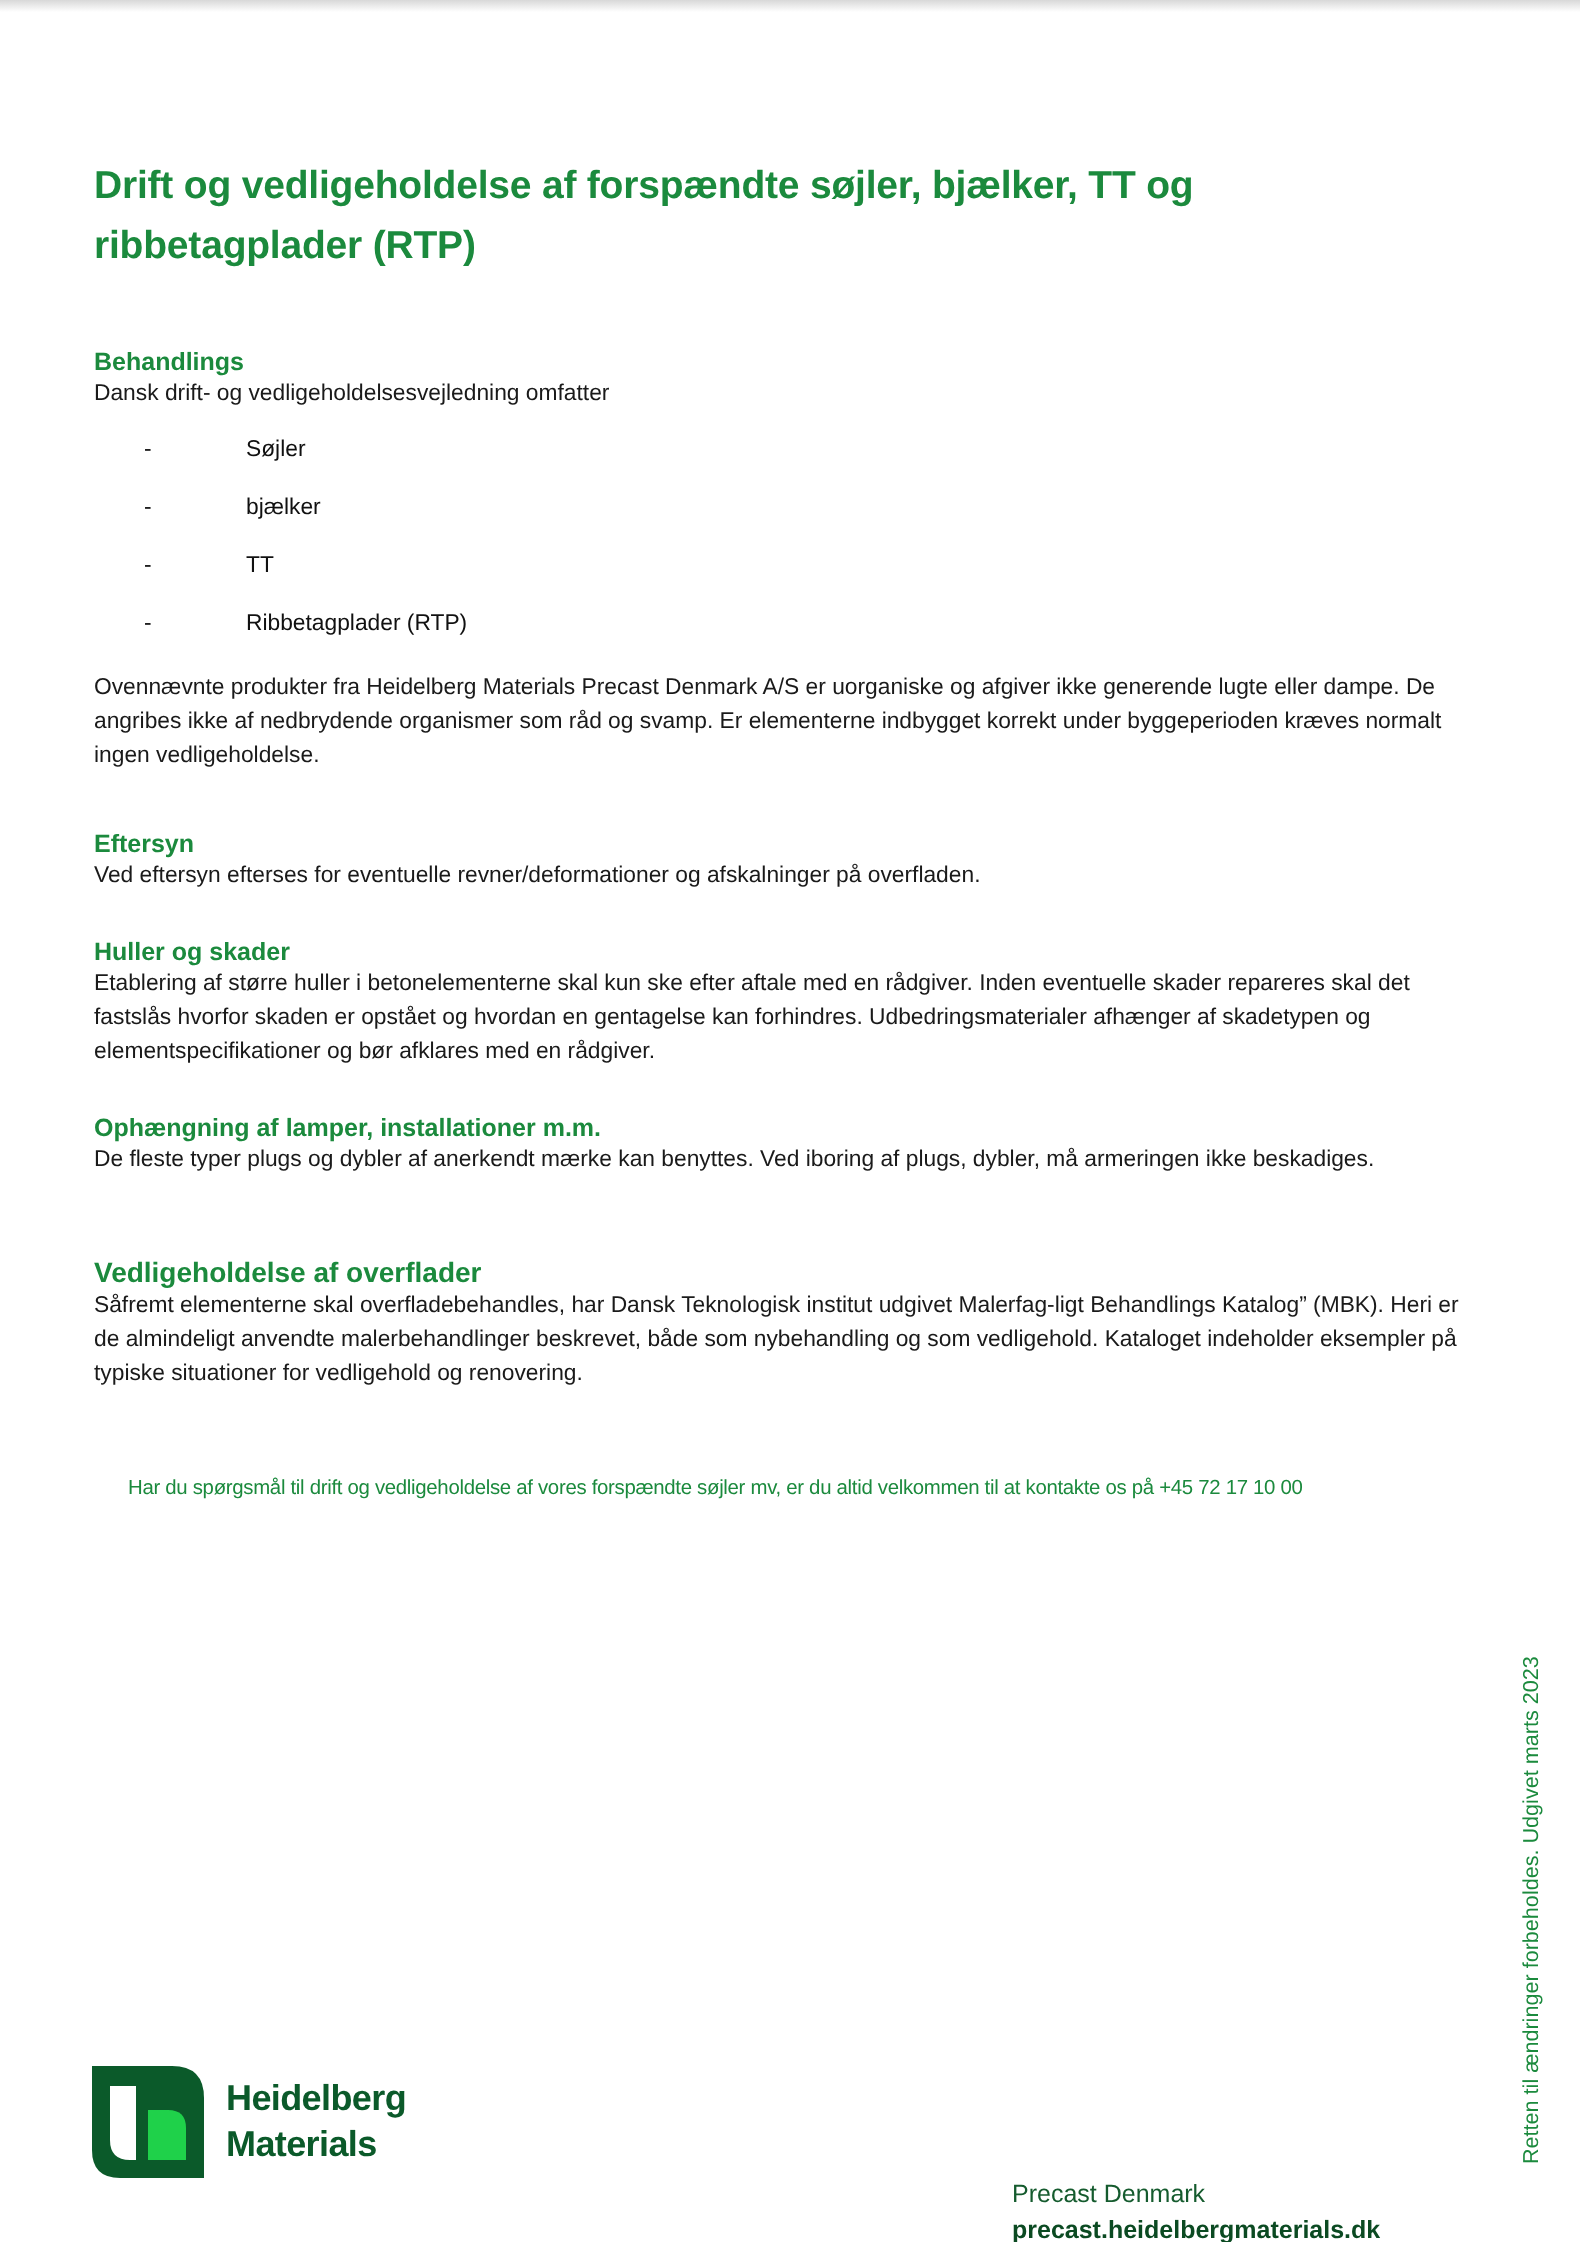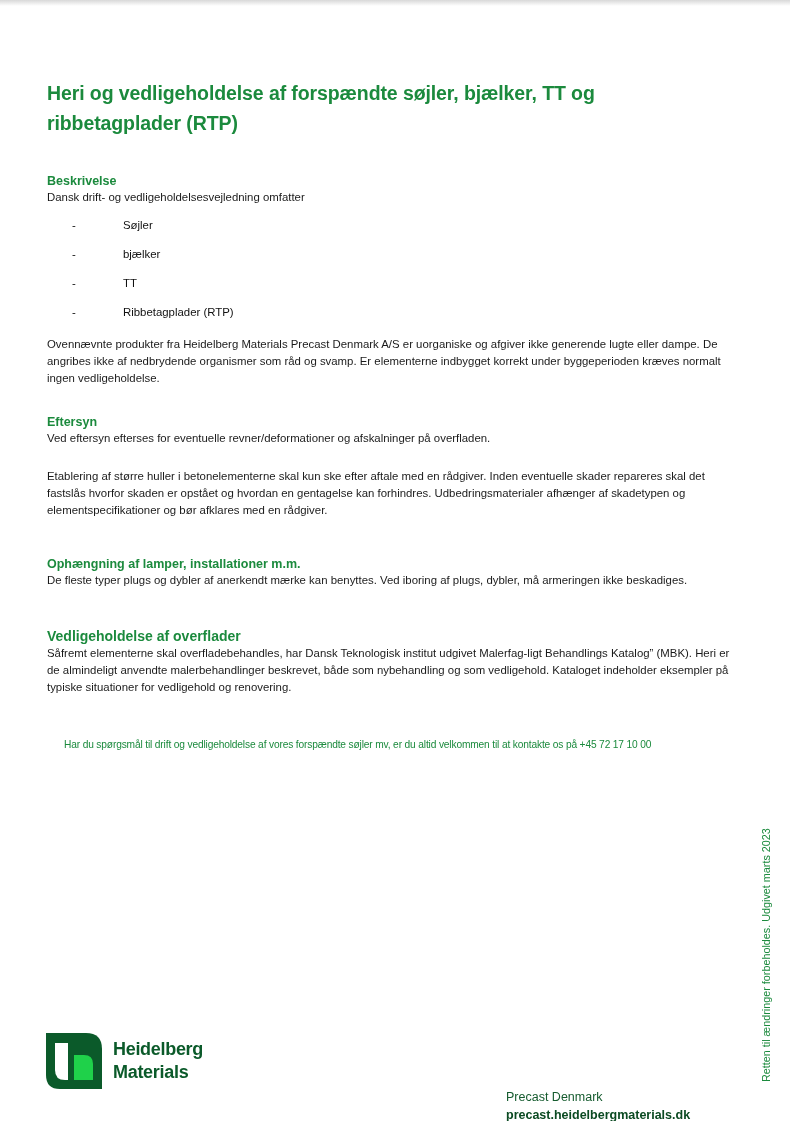--- a/index.html
+++ b/index.html
@@ -48,40 +48,41 @@
     position: absolute; left: 760px; top: 1082px;
     transform-origin: 0 0; transform: rotate(-90deg);
     font-size: 10.8px; color: #1b8a3d; white-space: nowrap;
   }
 </style>
 </head>
 <body>
 
 <div class="topshade"></div>
 
-<h1 class="page-title" style="margin:0">Heri og vedligeholdelse af forspændte søjler, bjælker, TT og ribbetagplader (RTP)</h1>
+<h1 class="page-title" style="margin:0">Drift og vedligeholdelse af forspændte søjler, bjælker, TT og ribbetagplader (RTP)</h1>
 
 <div class="section" style="top:173px">
-  <div class="sec-head">Beskrivelse</div>
+  <div class="sec-head">Behandlings</div>
   <p class="body-text">Dansk drift- og vedligeholdelsesvejledning omfatter</p>
   <ul class="items" style="margin-top:11px">
     <li><span class="dash">-</span><span>Søjler</span></li>
     <li><span class="dash">-</span><span>bjælker</span></li>
     <li><span class="dash">-</span><span>TT</span></li>
     <li><span class="dash">-</span><span>Ribbetagplader (RTP)</span></li>
   </ul>
   <p class="body-text" style="margin-top:3px">Ovennævnte produkter fra Heidelberg Materials Precast Denmark A/S er uorganiske og afgiver ikke generende lugte eller dampe. De angribes ikke af nedbrydende organismer som råd og svamp. Er elementerne indbygget korrekt under byggeperioden kræves normalt ingen vedligeholdelse.</p>
 </div>
 
 <div class="section" style="top:414px">
   <div class="sec-head">Eftersyn</div>
   <p class="body-text">Ved eftersyn efterses for eventuelle revner/deformationer og afskalninger på overfladen.</p>
 </div>
 
 <div class="section" style="top:468px">
+  <div class="sec-head">Huller og skader</div>
   <p class="body-text">Etablering af større huller i betonelementerne skal kun ske efter aftale med en rådgiver. Inden eventuelle skader repareres skal det fastslås hvorfor skaden er opstået og hvordan en gentagelse kan forhindres. Udbedringsmaterialer afhænger af skadetypen og elementspecifikationer og bør afklares med en rådgiver.</p>
 </div>
 
 <div class="section" style="top:556px">
   <div class="sec-head">Ophængning af lamper, installationer m.m.</div>
   <p class="body-text">De fleste typer plugs og dybler af anerkendt mærke kan benyttes. Ved iboring af plugs, dybler, må armeringen ikke beskadiges.</p>
 </div>
 
 <div class="section" style="top:627px">
   <div class="sec-head big">Vedligeholdelse af overflader</div>

